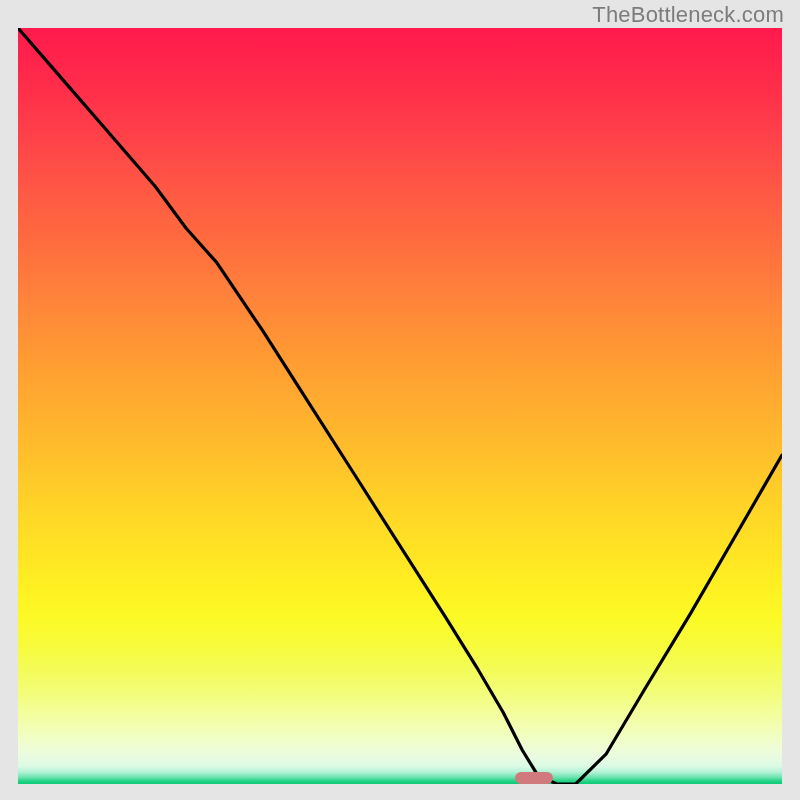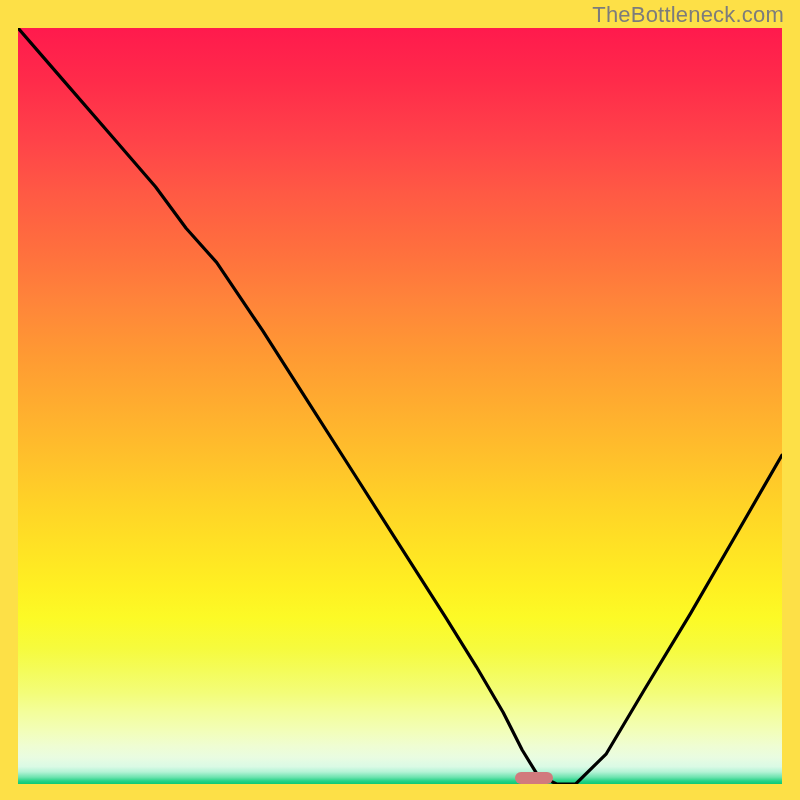--- a/index.html
+++ b/index.html
@@ -8,21 +8,21 @@
     width: 800px;
     height: 800px;
     background: #000;
     overflow: hidden;
     font-family: Arial, Helvetica, sans-serif;
   }
   .frame {
     position: relative;
     width: 800px;
     height: 800px;
-    background: #fde047;
+    background: #e5e5e5;
   }
   .watermark {
     position: absolute;
     top: 2px;
     right: 16px;
     color: #7c7c7c;
     font-size: 22px;
     font-weight: 400;
     letter-spacing: 0.2px;
     z-index: 10;

